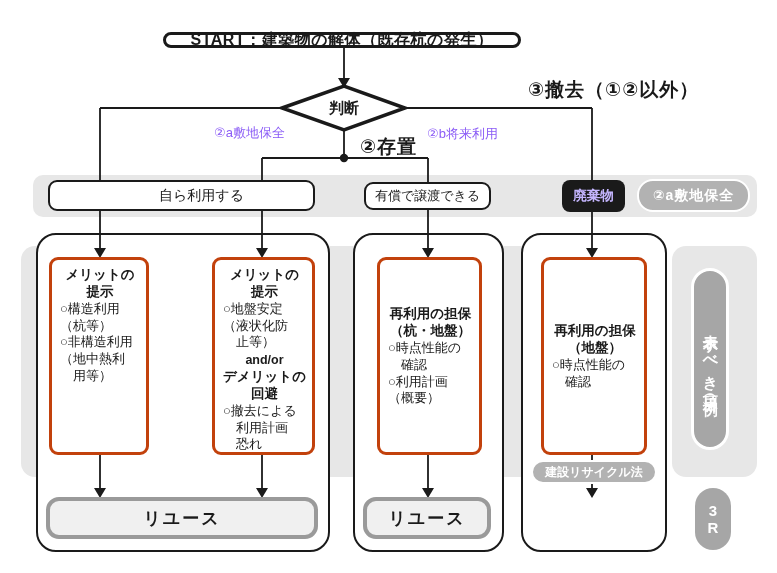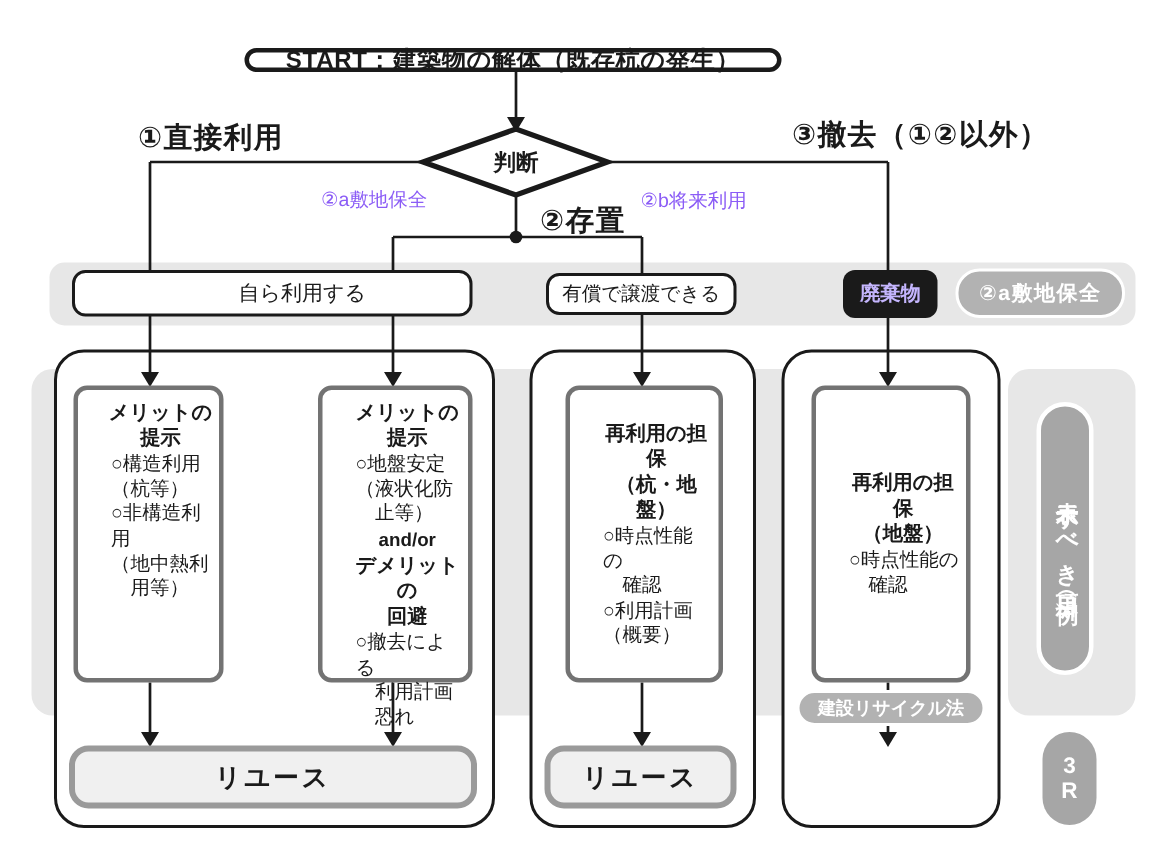--- a/index.html
+++ b/index.html
@@ -39,21 +39,21 @@
   #self-use{left:48px;top:180px;width:267px;height:31px;font-size:14px;padding-left:40px;}
   #paid-transfer{left:364px;top:182px;width:127px;height:28px;font-size:13px;}
   #waste{left:562px;top:180px;width:63px;height:32px;background:#1a1a1a;color:#c4b5fd;
     border-radius:8px;display:flex;align-items:center;justify-content:center;
     font-weight:bold;font-size:13.5px;}
   .pill{background:#b2b2b2;color:#fff;font-weight:bold;border:2px solid #fff;
     display:flex;align-items:center;justify-content:center;border-radius:16px;}
   #waste-law{left:637px;top:179px;width:113px;height:33px;font-size:14px;letter-spacing:1px;}
   #recycle-law{left:531px;top:460px;width:126px;height:24px;font-size:12px;border-radius:12px;}
   
-  .detail{background:#fff;border:3px solid #737373;border-radius:9px;padding:6px 4px 0 20px;
+  .detail{background:#fff;border:3px solid #c2410c;border-radius:9px;padding:6px 4px 0 6px;
     font-size:13px;line-height:1.28;}
   .detail .head{font-weight:bold;font-size:13.5px;text-align:center;line-height:1.26;white-space:pre-line;}
   .detail .body{white-space:pre-line;text-align:left;padding-left:2px;margin-top:1px;}
   .detail .andor{font-weight:bold;font-size:12.5px;text-align:center;margin-top:1px;}
   #box1{left:49px;top:257px;width:100px;height:198px;}
   #box2{left:212px;top:257px;width:103px;height:198px;}
   #box3{left:377px;top:257px;width:105px;height:198px;display:flex;flex-direction:column;justify-content:center;padding-top:0;}
   #box4{left:541px;top:257px;width:106px;height:198px;display:flex;flex-direction:column;justify-content:center;padding-top:0;}
   
   .result{background:#f0f0f0;border:4px solid #9a9a9a;border-radius:13px;
@@ -112,21 +112,20 @@
       <circle cx="344" cy="158" r="4.2"></circle>
     </g>
   </svg>
 
   <div id="start-box" class="abs z4">
     <span>START：建築物の解体（既存杭の発生）</span>
   </div>
 
   <div id="decision-label" class="abs z4">判断</div>
 
-  <div id="branch-direct" class="abs z4 branch-big">①直接利用</div>
   <div id="branch-remove" class="abs z4 branch-big">③撤去（①②以外）</div>
   <div id="branch-leave" class="abs z4 branch-big">②存置</div>
   <div id="branch-leave-a" class="abs z4 branch-small">②a敷地保全</div>
   <div id="branch-leave-b" class="abs z4 branch-small">②b将来利用</div>
 
   <div id="self-use" class="abs z4 flowbox">
     <span>自ら利用する</span>
   </div>
   <div id="paid-transfer" class="abs z4 flowbox">
     <span>有償で譲渡できる</span>

